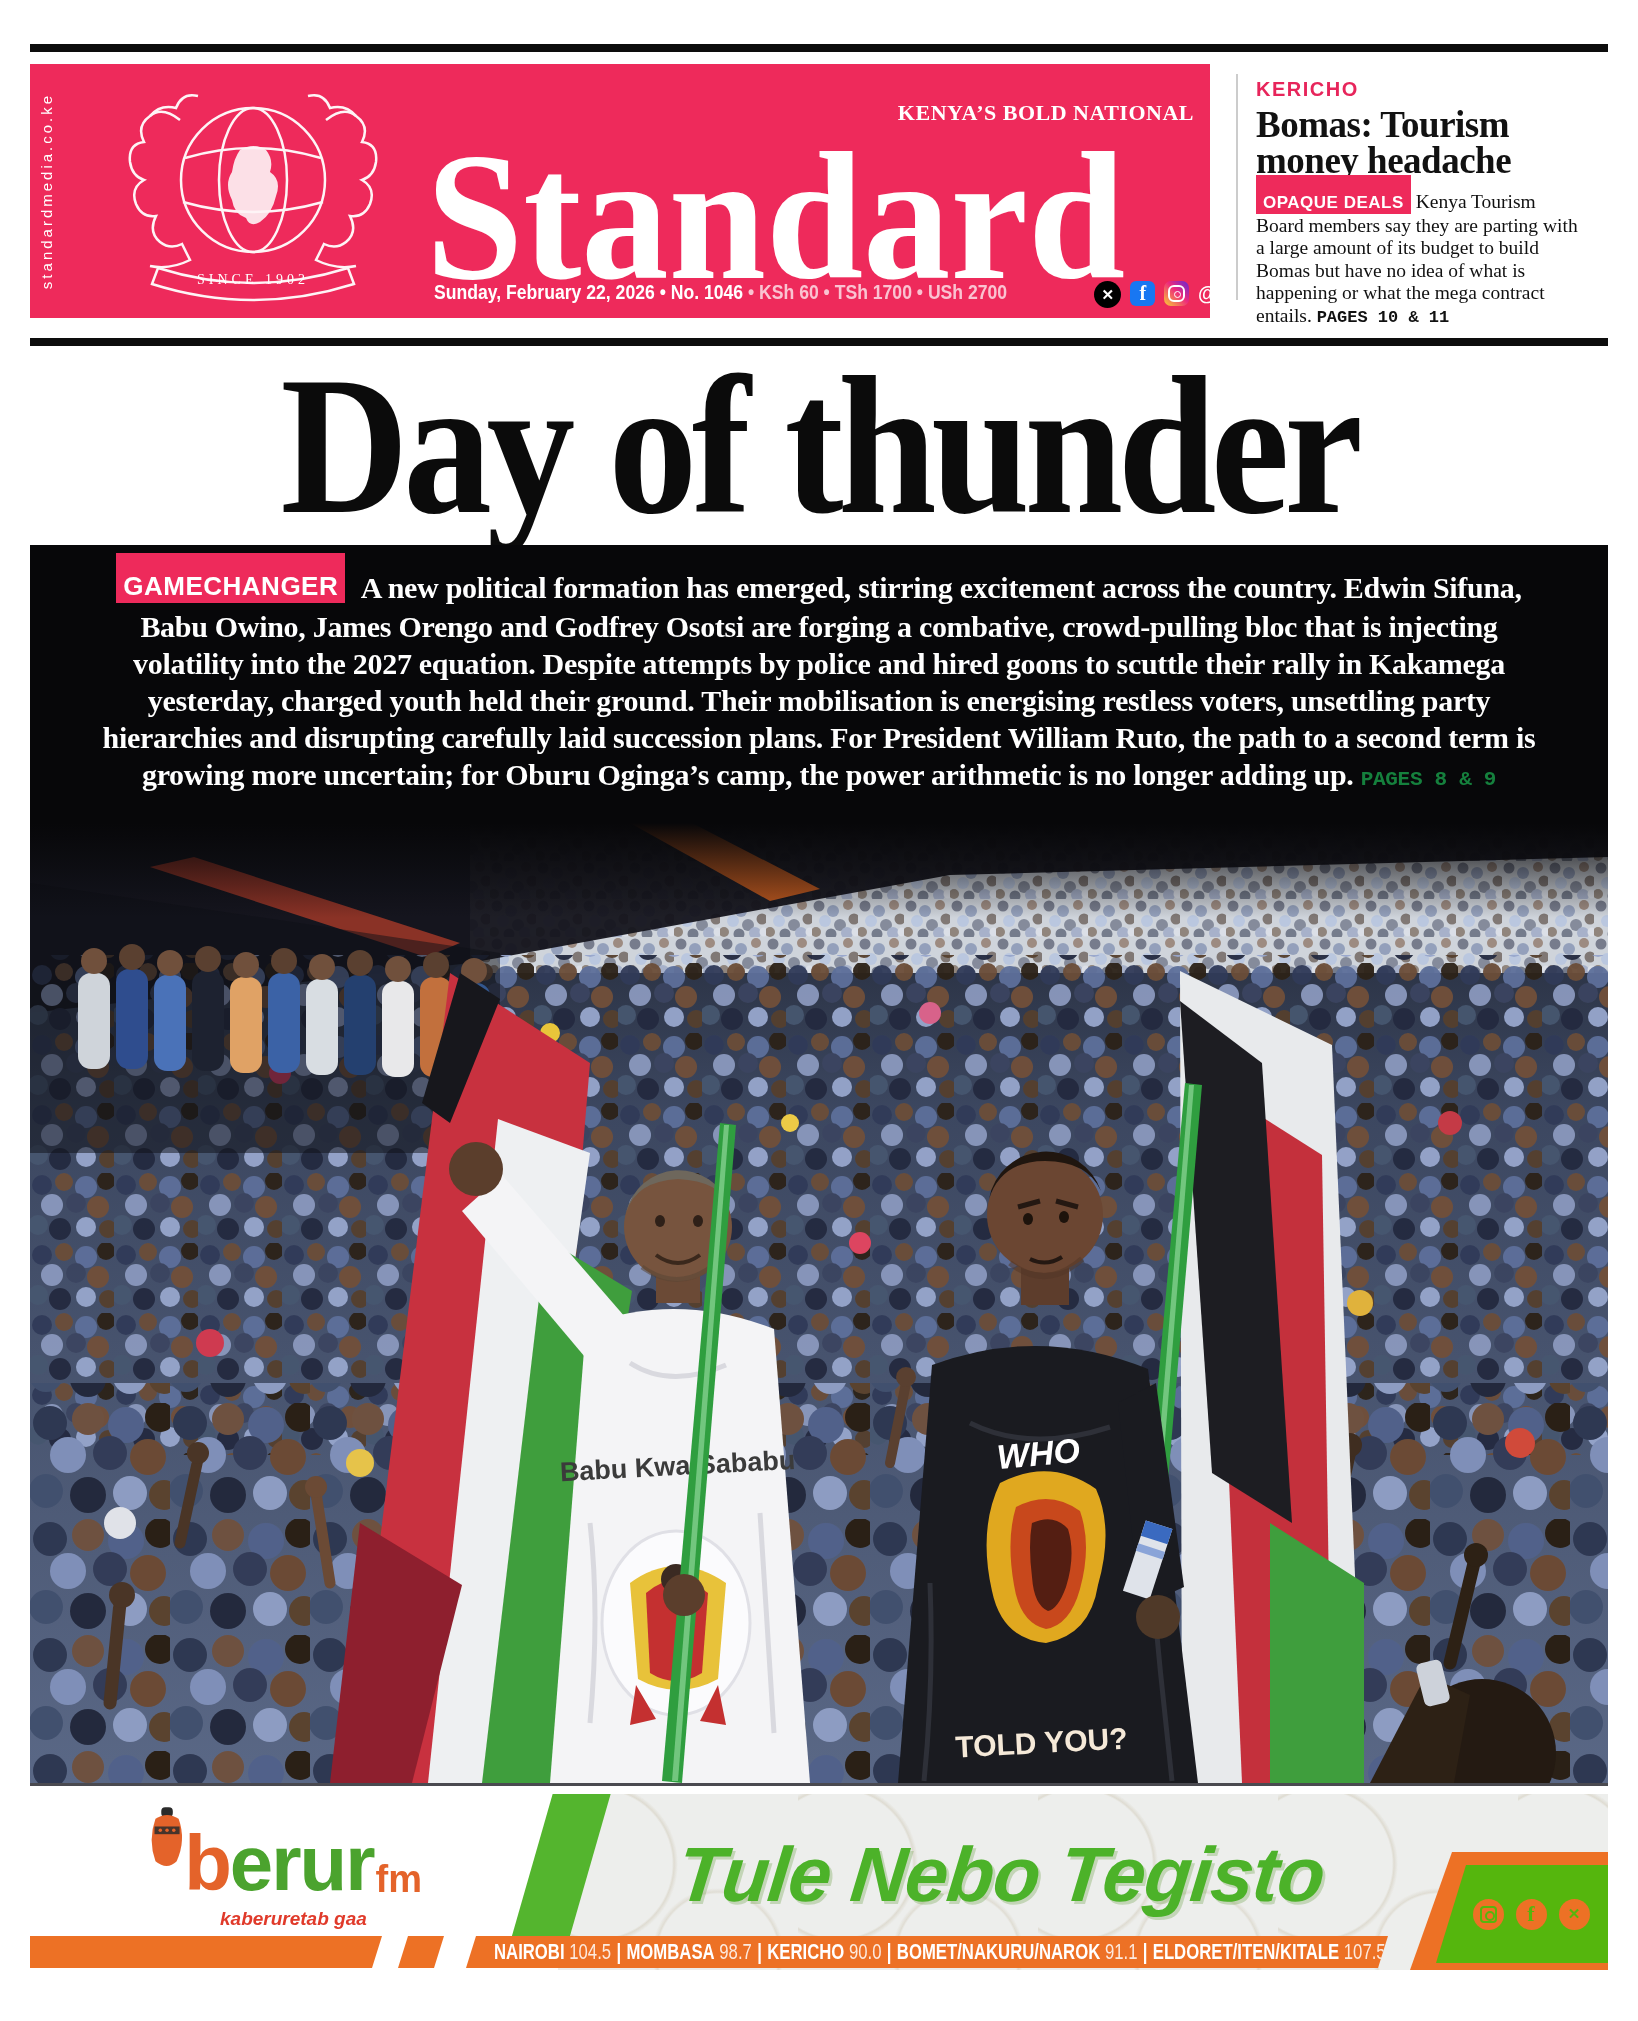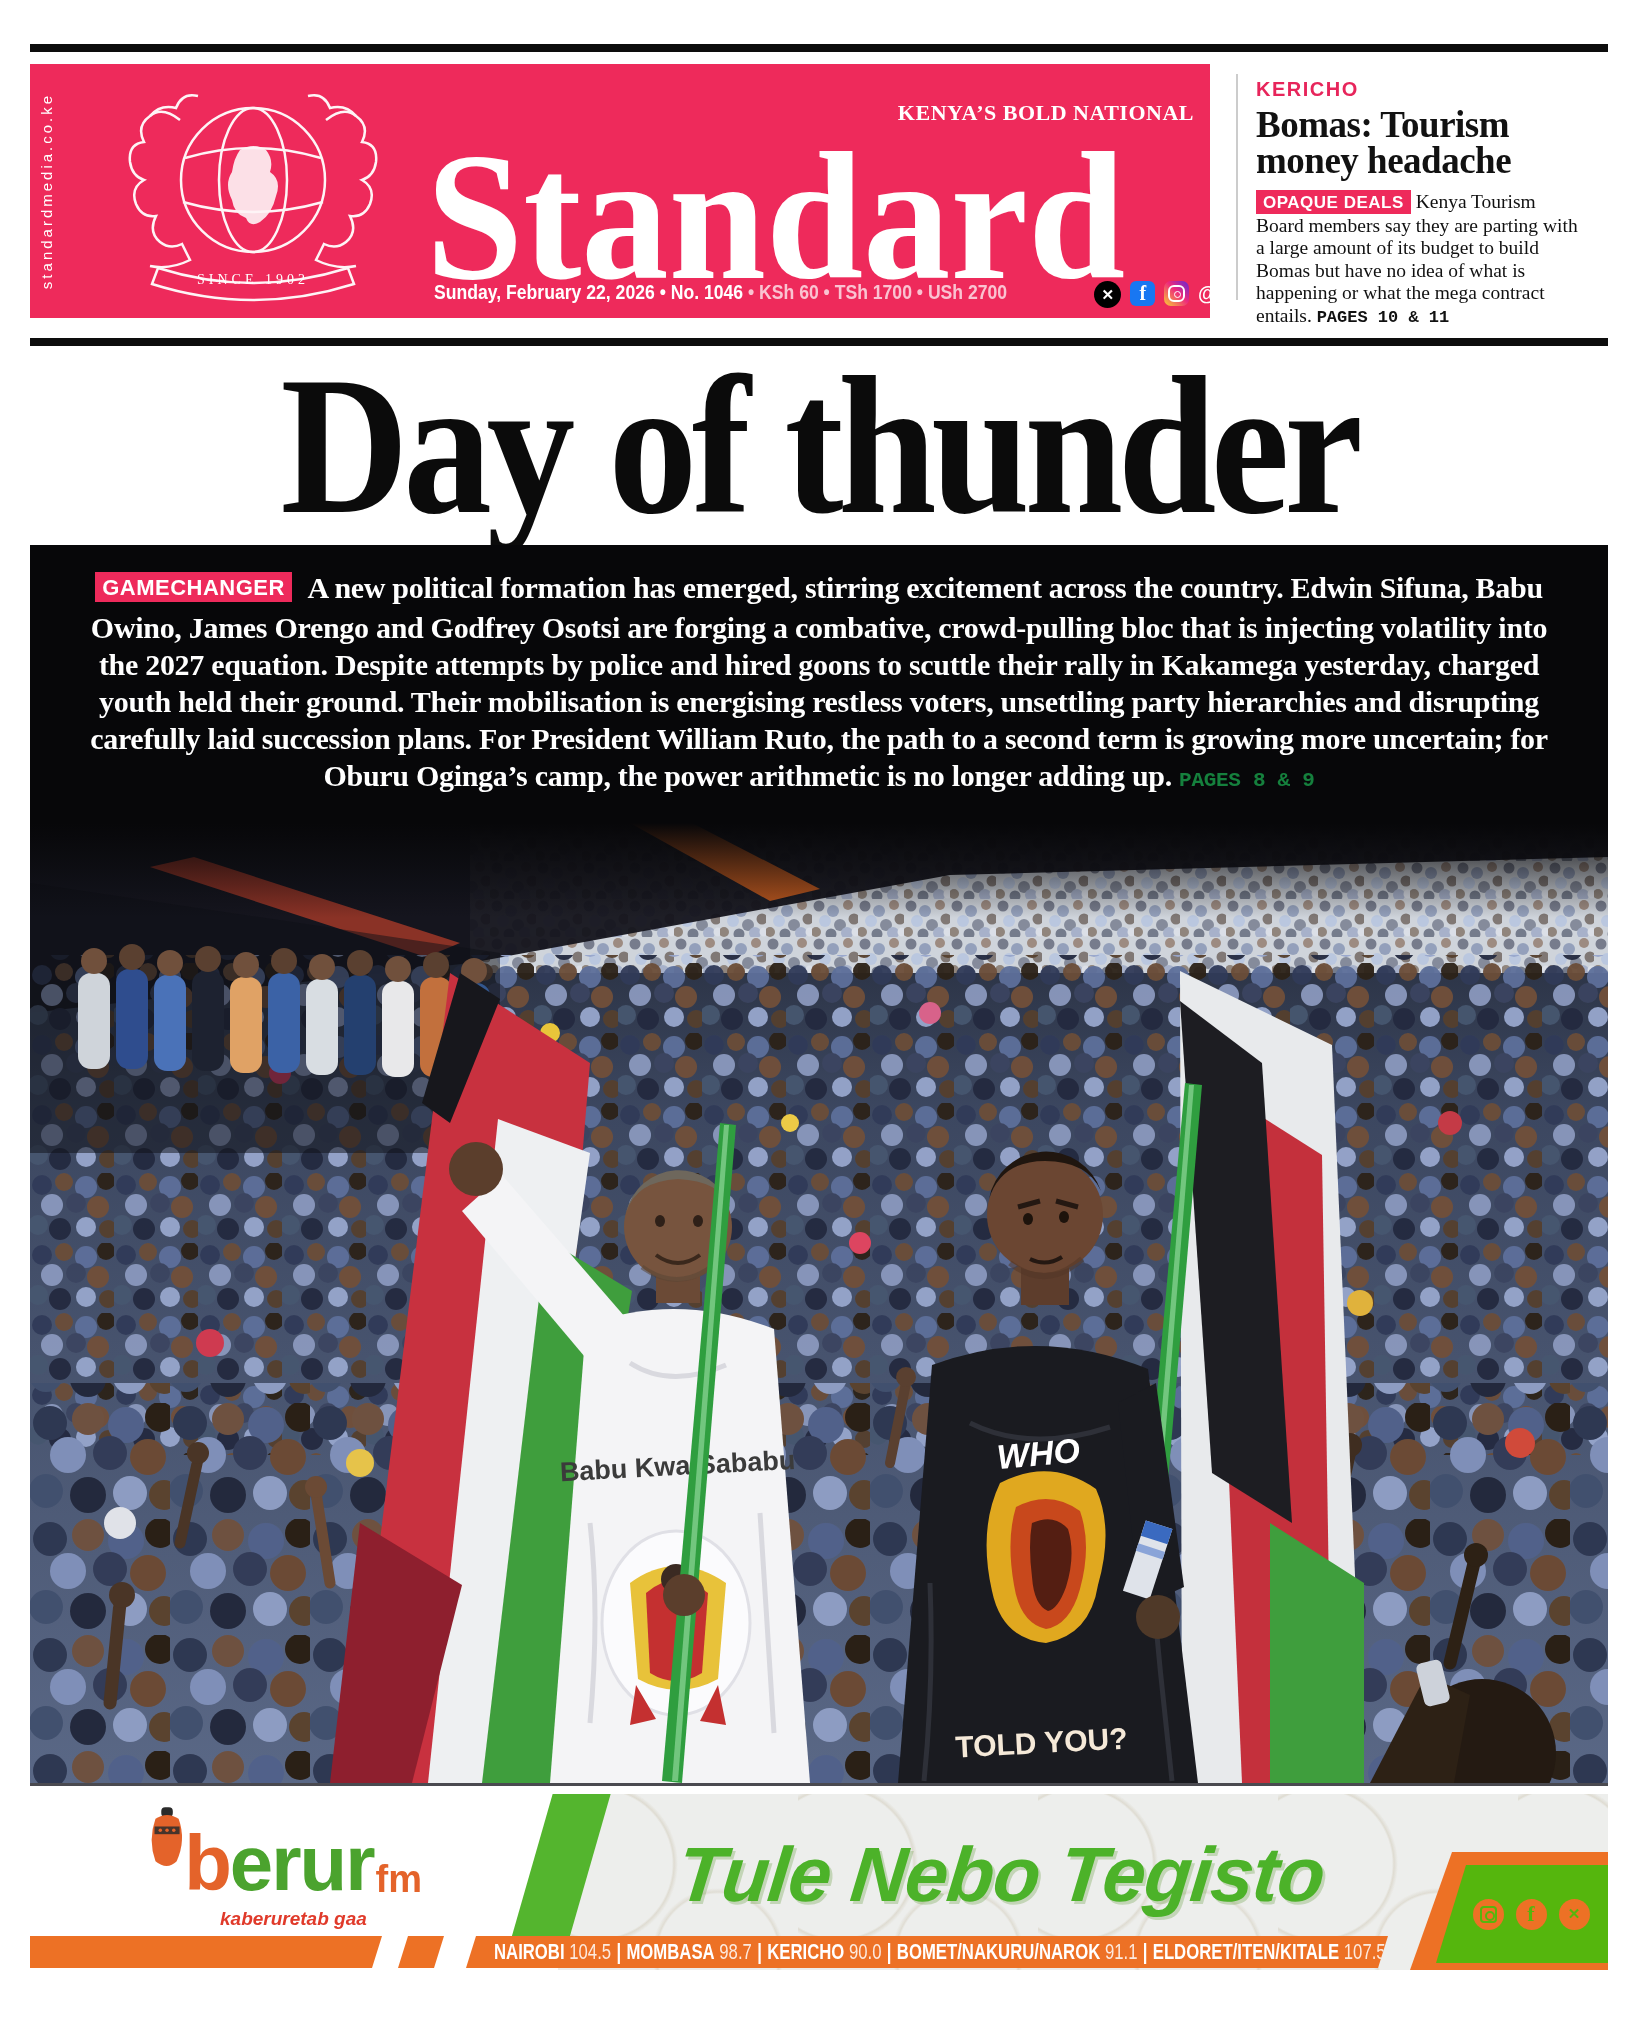--- a/index.html
+++ b/index.html
@@ -33,33 +33,33 @@
   .icon-ig b{position:absolute;left:10px;top:10px;width:5px;height:5px;border:1.6px solid #fff;border-radius:50%;}
   .handle{font-size:21px;font-weight:bold;color:#fff;transform:scaleX(.92);transform-origin:left center;}
   
   .nat-divider{position:absolute;left:1236px;top:74px;width:2px;height:226px;background:#cccccc;}
   .national{position:absolute;left:1256px;top:78px;width:332px;}
   .kicker{color:#e7255b;font-weight:bold;font-size:20px;letter-spacing:1.5px;}
   .nat-headline{font-family:"Liberation Serif",serif;font-weight:bold;font-size:37px;line-height:36px;
       letter-spacing:-.5px;color:#121212;margin-top:6px;}
   .nat-body{margin-top:12px;font-family:"Liberation Serif",serif;font-size:19.5px;line-height:22.5px;color:#111;}
   .badge{background:#ee2a5b;color:#fff;font-family:"Liberation Sans",sans-serif;font-weight:bold;
-      padding:3px 7px 2px;letter-spacing:.5px;}
+      padding:18px 7px 2px;letter-spacing:.5px;}
   .nat-body .badge{font-size:17px;}
   .pages-ref{font-family:Liberation Mono, monospace;font-weight:bold;}
   .nat-body .pages-ref{font-size:17px;}
   
   .lead-headline{position:absolute;left:0;top:346px;width:100%;text-align:center;
       font-family:"Liberation Serif",serif;font-weight:bold;font-size:197px;line-height:200px;
       color:#0b0b0b;letter-spacing:-6px;transform:scaleX(.9);white-space:nowrap;}
   
   .summary-box{position:absolute;left:30px;top:545px;width:1578px;height:278px;background:#070709;}
   .summary-inner{padding:24px 52px 0;text-align:center;color:#fff;
       font-family:"Liberation Serif",serif;font-weight:bold;font-size:30px;line-height:37px;letter-spacing:-.3px;}
-  .summary-inner .badge{font-size:22px;position:relative;top:-3px;margin-right:10px;}
+  .summary-inner .badge{font-size:26px;position:relative;top:-3px;margin-right:10px;}
   .summary-inner .pages-ref{font-size:21px;color:#15803d;}
   
   .photo{position:absolute;left:30px;top:823px;width:1578px;height:960px;background:#3a4358;}
   .photo-rule{position:absolute;left:30px;top:1783px;width:1578px;height:3px;background:#4a4a50;}
   
   .banner{position:absolute;left:30px;top:1794px;width:1578px;height:176px;background:#ffffff;overflow:hidden;}
   .banner-gray{position:absolute;left:528px;top:0;right:0;bottom:0;background:#edeeec;
       background-image:
         radial-gradient(circle 95px at 40px 70px, transparent 74px, rgba(190,178,150,.30) 76px, transparent 80px),
         radial-gradient(circle 80px at 160px 160px, transparent 60px, rgba(190,178,150,.28) 62px, transparent 66px);

